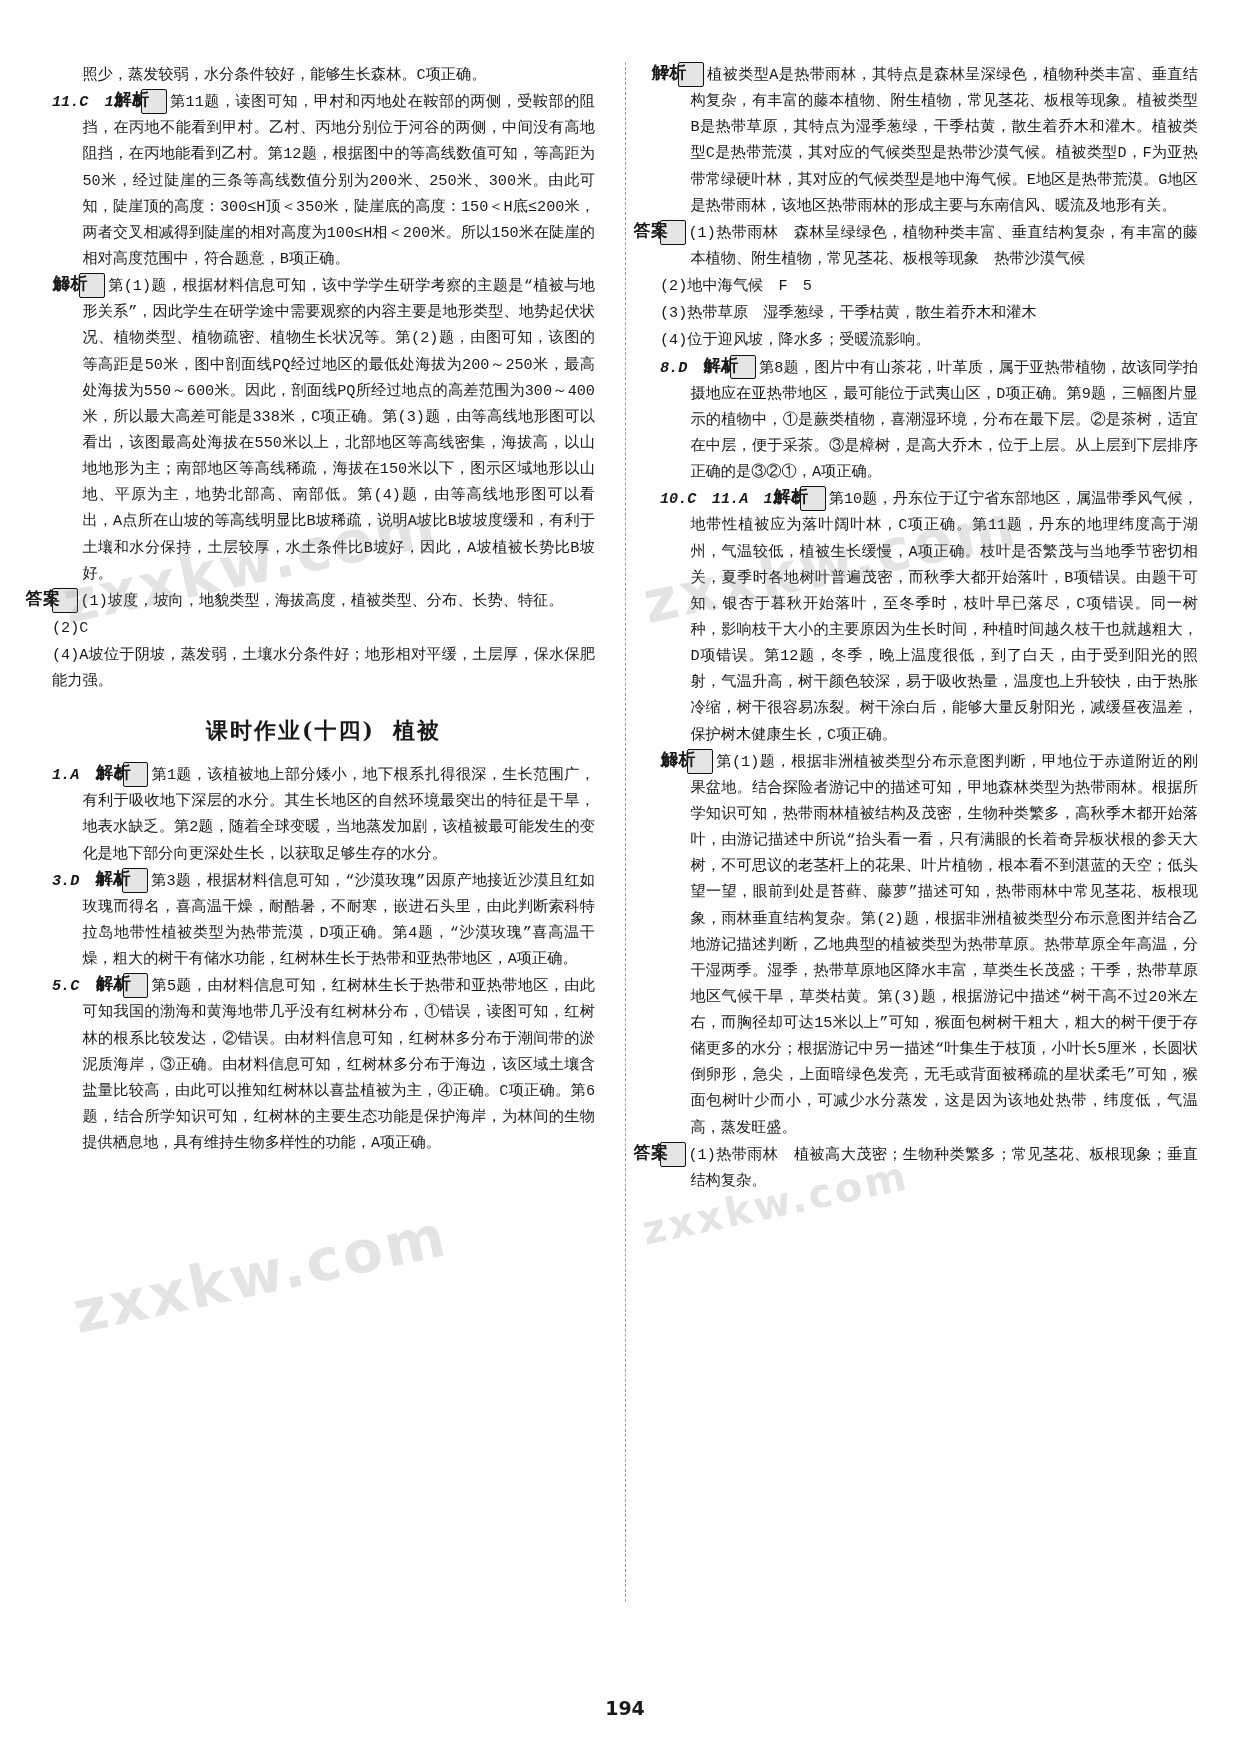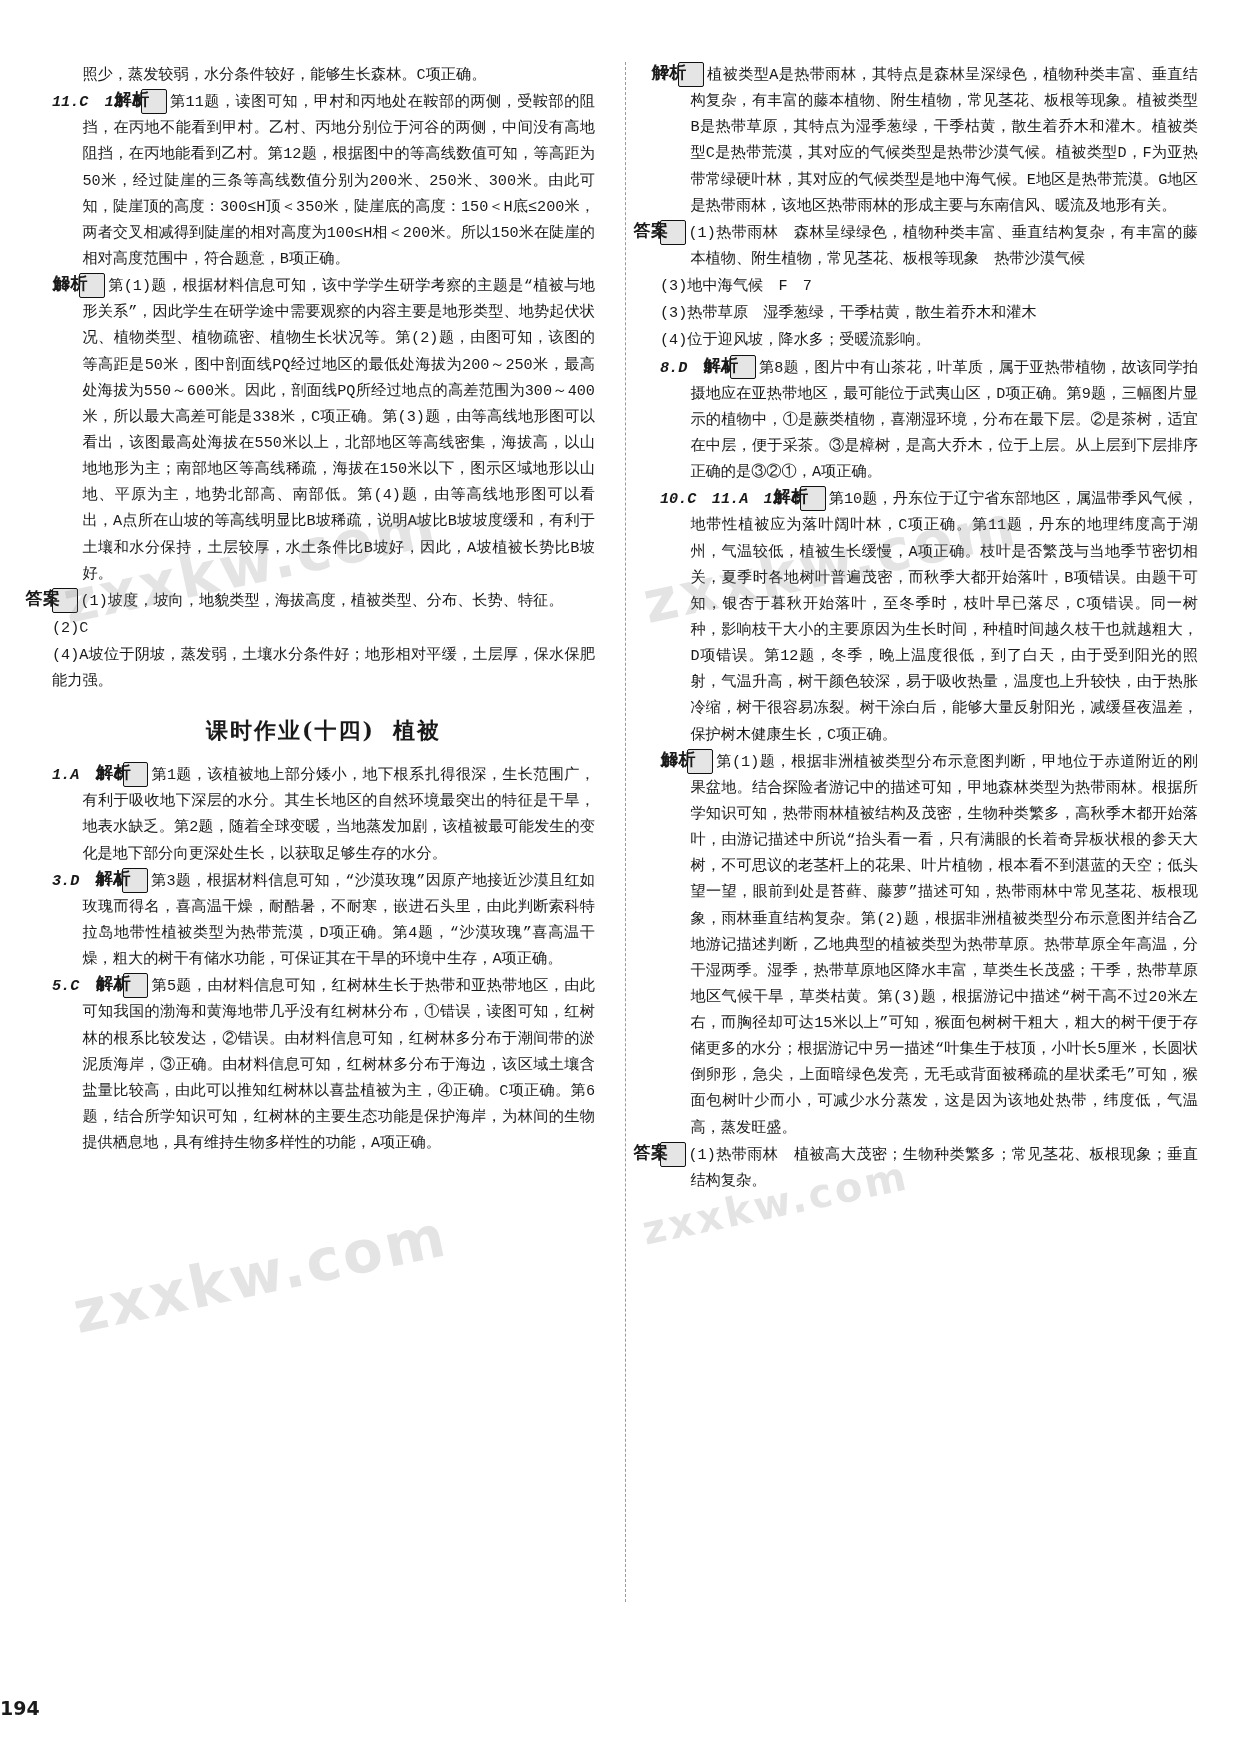--- a/index.html
+++ b/index.html
@@ -52,20 +52,21 @@
     font-weight:bold;
     font-size:22px;
     letter-spacing:2px;
     margin:18px 0 12px 0;
   }
   .section-title .gap{display:inline-block;width:18px;}
   .pagenum{
     position:absolute;
     left:0;right:0;
     bottom:30px;
+    text-align:center;
     font-size:19px;
     font-weight:bold;
     font-family:"DejaVu Sans","Liberation Sans",sans-serif;
   }
   .wm{
     position:absolute;
     font-family:"DejaVu Sans","Liberation Sans",sans-serif;
     color:rgba(120,120,120,0.20);
     font-weight:bold;
     letter-spacing:3px;
@@ -101,33 +102,33 @@
 
       <p class="hang"><span class="tag">答案</span><span>(1)坡度，坡向，地貌类型，海拔高度，植被类型、分布、长势、特征。</span></p>
 
       <p>(2)C</p>
       <p>(4)A坡位于阴坡，蒸发弱，土壤水分条件好；地形相对平缓，土层厚，保水保肥能力强。</p>
 
       <div class="section-title"><span>课时作业(十四)</span><span class="gap"></span><span>植被</span></div>
 
       <p class="hang"><span class="ans-letter">1.A　2.C</span><span class="tag">解析</span><span>第1题，该植被地上部分矮小，地下根系扎得很深，生长范围广，有利于吸收地下深层的水分。其生长地区的自然环境最突出的特征是干旱，地表水缺乏。第2题，随着全球变暖，当地蒸发加剧，该植被最可能发生的变化是地下部分向更深处生长，以获取足够生存的水分。</span></p>
 
-      <p class="hang"><span class="ans-letter">3.D　4.A</span><span class="tag">解析</span><span>第3题，根据材料信息可知，“沙漠玫瑰”因原产地接近沙漠且红如玫瑰而得名，喜高温干燥，耐酷暑，不耐寒，嵌进石头里，由此判断索科特拉岛地带性植被类型为热带荒漠，D项正确。第4题，“沙漠玫瑰”喜高温干燥，粗大的树干有储水功能，可保证其在干旱的环境中生存，A项正确。</span></p>
+      <p class="hang"><span class="ans-letter">3.D　4.A</span><span class="tag">解析</span><span>第3题，根据材料信息可知，“沙漠玫瑰”因原产地接近沙漠且红如玫瑰而得名，喜高温干燥，耐酷暑，不耐寒，嵌进石头里，由此判断索科特拉岛地带性植被类型为热带荒漠，D项正确。第4题，“沙漠玫瑰”喜高温干燥，粗大的树干有储水功能，红树林生长于热带和亚热带地区，A项正确。</span></p>
 
       <p class="hang"><span class="ans-letter">5.C　6.A</span><span class="tag">解析</span><span>第5题，由材料信息可知，红树林生长于热带和亚热带地区，由此可知我国的渤海和黄海地带几乎没有红树林分布，①错误，读图可知，红树林的根系比较发达，②错误。由材料信息可知，红树林多分布于潮间带的淤泥质海岸，③正确。由材料信息可知，红树林多分布于海边，该区域土壤含盐量比较高，由此可以推知红树林以喜盐植被为主，④正确。C项正确。第6题，结合所学知识可知，红树林的主要生态功能是保护海岸，为林间的生物提供栖息地，具有维持生物多样性的功能，A项正确。</span></p>
 
     </div>
 
     <div class="col right">
 
       <p class="hang"><span class="ans-letter">7.</span><span class="tag">解析</span><span>植被类型A是热带雨林，其特点是森林呈深绿色，植物种类丰富、垂直结构复杂，有丰富的藤本植物、附生植物，常见茎花、板根等现象。植被类型B是热带草原，其特点为湿季葱绿，干季枯黄，散生着乔木和灌木。植被类型C是热带荒漠，其对应的气候类型是热带沙漠气候。植被类型D，F为亚热带常绿硬叶林，其对应的气候类型是地中海气候。E地区是热带荒漠。G地区是热带雨林，该地区热带雨林的形成主要与东南信风、暖流及地形有关。</span></p>
 
       <p class="hang"><span class="tag">答案</span><span>(1)热带雨林　森林呈绿绿色，植物种类丰富、垂直结构复杂，有丰富的藤本植物、附生植物，常见茎花、板根等现象　热带沙漠气候</span></p>
 
-      <p>(3)地中海气候　F　7</p>
+      <p>(2)地中海气候　F　5</p>
       <p>(3)热带草原　湿季葱绿，干季枯黄，散生着乔木和灌木</p>
       <p>(4)位于迎风坡，降水多；受暖流影响。</p>
 
       <p class="hang"><span class="ans-letter">8.D　9.A</span><span class="tag">解析</span><span>第8题，图片中有山茶花，叶革质，属于亚热带植物，故该同学拍摄地应在亚热带地区，最可能位于武夷山区，D项正确。第9题，三幅图片显示的植物中，①是蕨类植物，喜潮湿环境，分布在最下层。②是茶树，适宜在中层，便于采茶。③是樟树，是高大乔木，位于上层。从上层到下层排序正确的是③②①，A项正确。</span></p>
 
       <p class="hang"><span class="ans-letter">10.C　11.A　12.C</span><span class="tag">解析</span><span>第10题，丹东位于辽宁省东部地区，属温带季风气候，地带性植被应为落叶阔叶林，C项正确。第11题，丹东的地理纬度高于湖州，气温较低，植被生长缓慢，A项正确。枝叶是否繁茂与当地季节密切相关，夏季时各地树叶普遍茂密，而秋季大都开始落叶，B项错误。由题干可知，银杏于暮秋开始落叶，至冬季时，枝叶早已落尽，C项错误。同一树种，影响枝干大小的主要原因为生长时间，种植时间越久枝干也就越粗大，D项错误。第12题，冬季，晚上温度很低，到了白天，由于受到阳光的照射，气温升高，树干颜色较深，易于吸收热量，温度也上升较快，由于热胀冷缩，树干很容易冻裂。树干涂白后，能够大量反射阳光，减缓昼夜温差，保护树木健康生长，C项正确。</span></p>
 
       <p class="hang"><span class="ans-letter">13.</span><span class="tag">解析</span><span>第(1)题，根据非洲植被类型分布示意图判断，甲地位于赤道附近的刚果盆地。结合探险者游记中的描述可知，甲地森林类型为热带雨林。根据所学知识可知，热带雨林植被结构及茂密，生物种类繁多，高秋季木都开始落叶，由游记描述中所说“抬头看一看，只有满眼的长着奇异板状根的参天大树，不可思议的老茎杆上的花果、叶片植物，根本看不到湛蓝的天空；低头望一望，眼前到处是苔藓、藤萝”描述可知，热带雨林中常见茎花、板根现象，雨林垂直结构复杂。第(2)题，根据非洲植被类型分布示意图并结合乙地游记描述判断，乙地典型的植被类型为热带草原。热带草原全年高温，分干湿两季。湿季，热带草原地区降水丰富，草类生长茂盛；干季，热带草原地区气候干旱，草类枯黄。第(3)题，根据游记中描述“树干高不过20米左右，而胸径却可达15米以上”可知，猴面包树树干粗大，粗大的树干便于存储更多的水分；根据游记中另一描述“叶集生于枝顶，小叶长5厘米，长圆状倒卵形，急尖，上面暗绿色发亮，无毛或背面被稀疏的星状柔毛”可知，猴面包树叶少而小，可减少水分蒸发，这是因为该地处热带，纬度低，气温高，蒸发旺盛。</span></p>
 
       <p class="hang"><span class="tag">答案</span><span>(1)热带雨林　植被高大茂密；生物种类繁多；常见茎花、板根现象；垂直结构复杂。</span></p>

